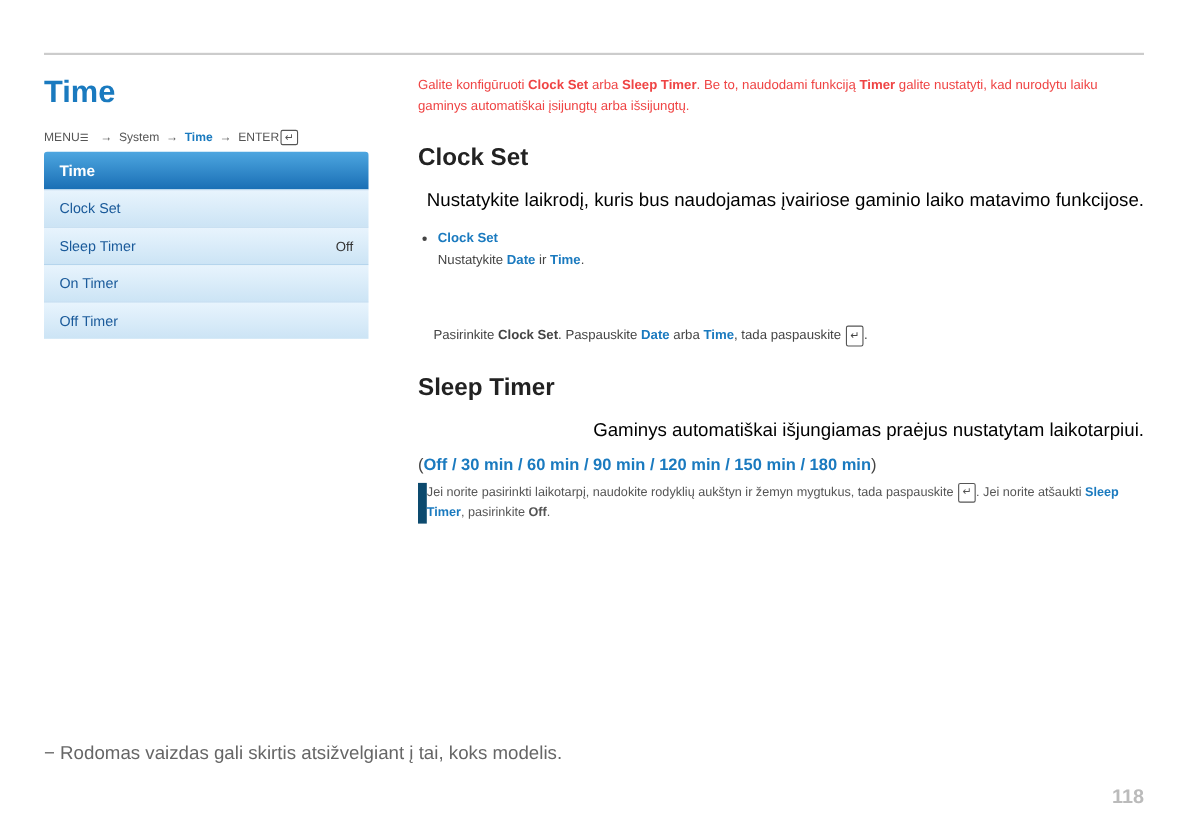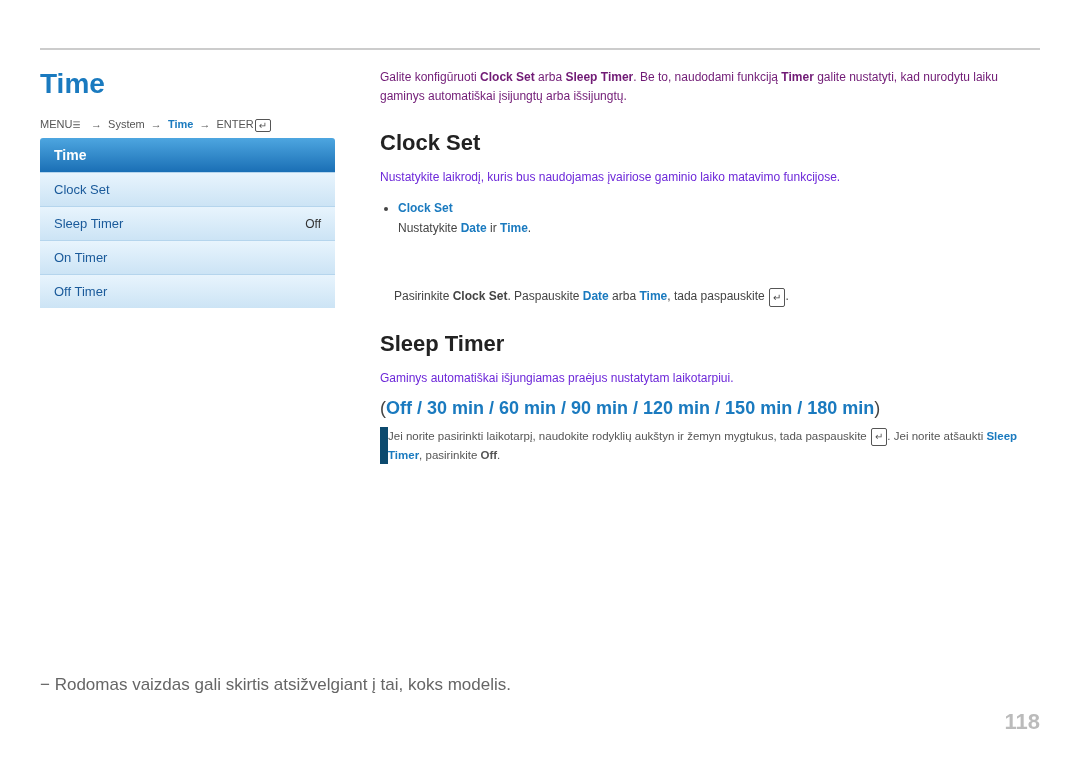--- a/index.html
+++ b/index.html
@@ -79,39 +79,40 @@
     
     .content {
       position: absolute;
       top: 68px;
       left: 380px;
       right: 40px;
     }
 
     .intro-text {
       font-size: 12px;
-      color: #701a75;
+      color: #ef4444;
       line-height: 1.6;
       margin-bottom: 24px;
     }
 
     .intro-text strong { font-weight: bold; }
 
     .section-title {
       font-size: 22px;
       font-weight: bold;
       color: #222;
       margin-bottom: 12px;
     }
 
     .section-desc {
-      font-size: 12px;
-      color: #6d28d9;
+      font-size: 17px;
+      color: #000000;
       line-height: 1.6;
       margin-bottom: 10px;
+      text-align: right;
     }
 
     .bullet-list {
       margin-left: 18px;
       margin-bottom: 10px;
     }
 
     .bullet-item {
       list-style: disc;
       font-size: 12px;
@@ -142,21 +143,21 @@
       color: #555;
       margin: 8px 0;
       line-height: 1.6;
     }
 
     .sleep-section {
       margin-top: 24px;
     }
 
     .sleep-times {
-      font-size: 18px;
+      font-size: 15px;
       color: #444;
       margin: 8px 0;
     }
 
     .sleep-times .highlight-blue {
       color: #1a7abf;
       font-weight: bold;
     }
 
     .sleep-note {
@@ -176,21 +177,21 @@
       left: 40px;
       font-size: 17px;
       color: #666;
     }
 
     
     .page-number {
       position: absolute;
       bottom: 28px;
       right: 40px;
-      font-size: 22px;
+      font-size: 18px;
       color: #bbb;
       font-weight: bold;
     }
 
     .enter-icon {
       display: inline-block;
       font-size: 10px;
       border: 1px solid #555;
       padding: 0 3px;
       border-radius: 2px;

